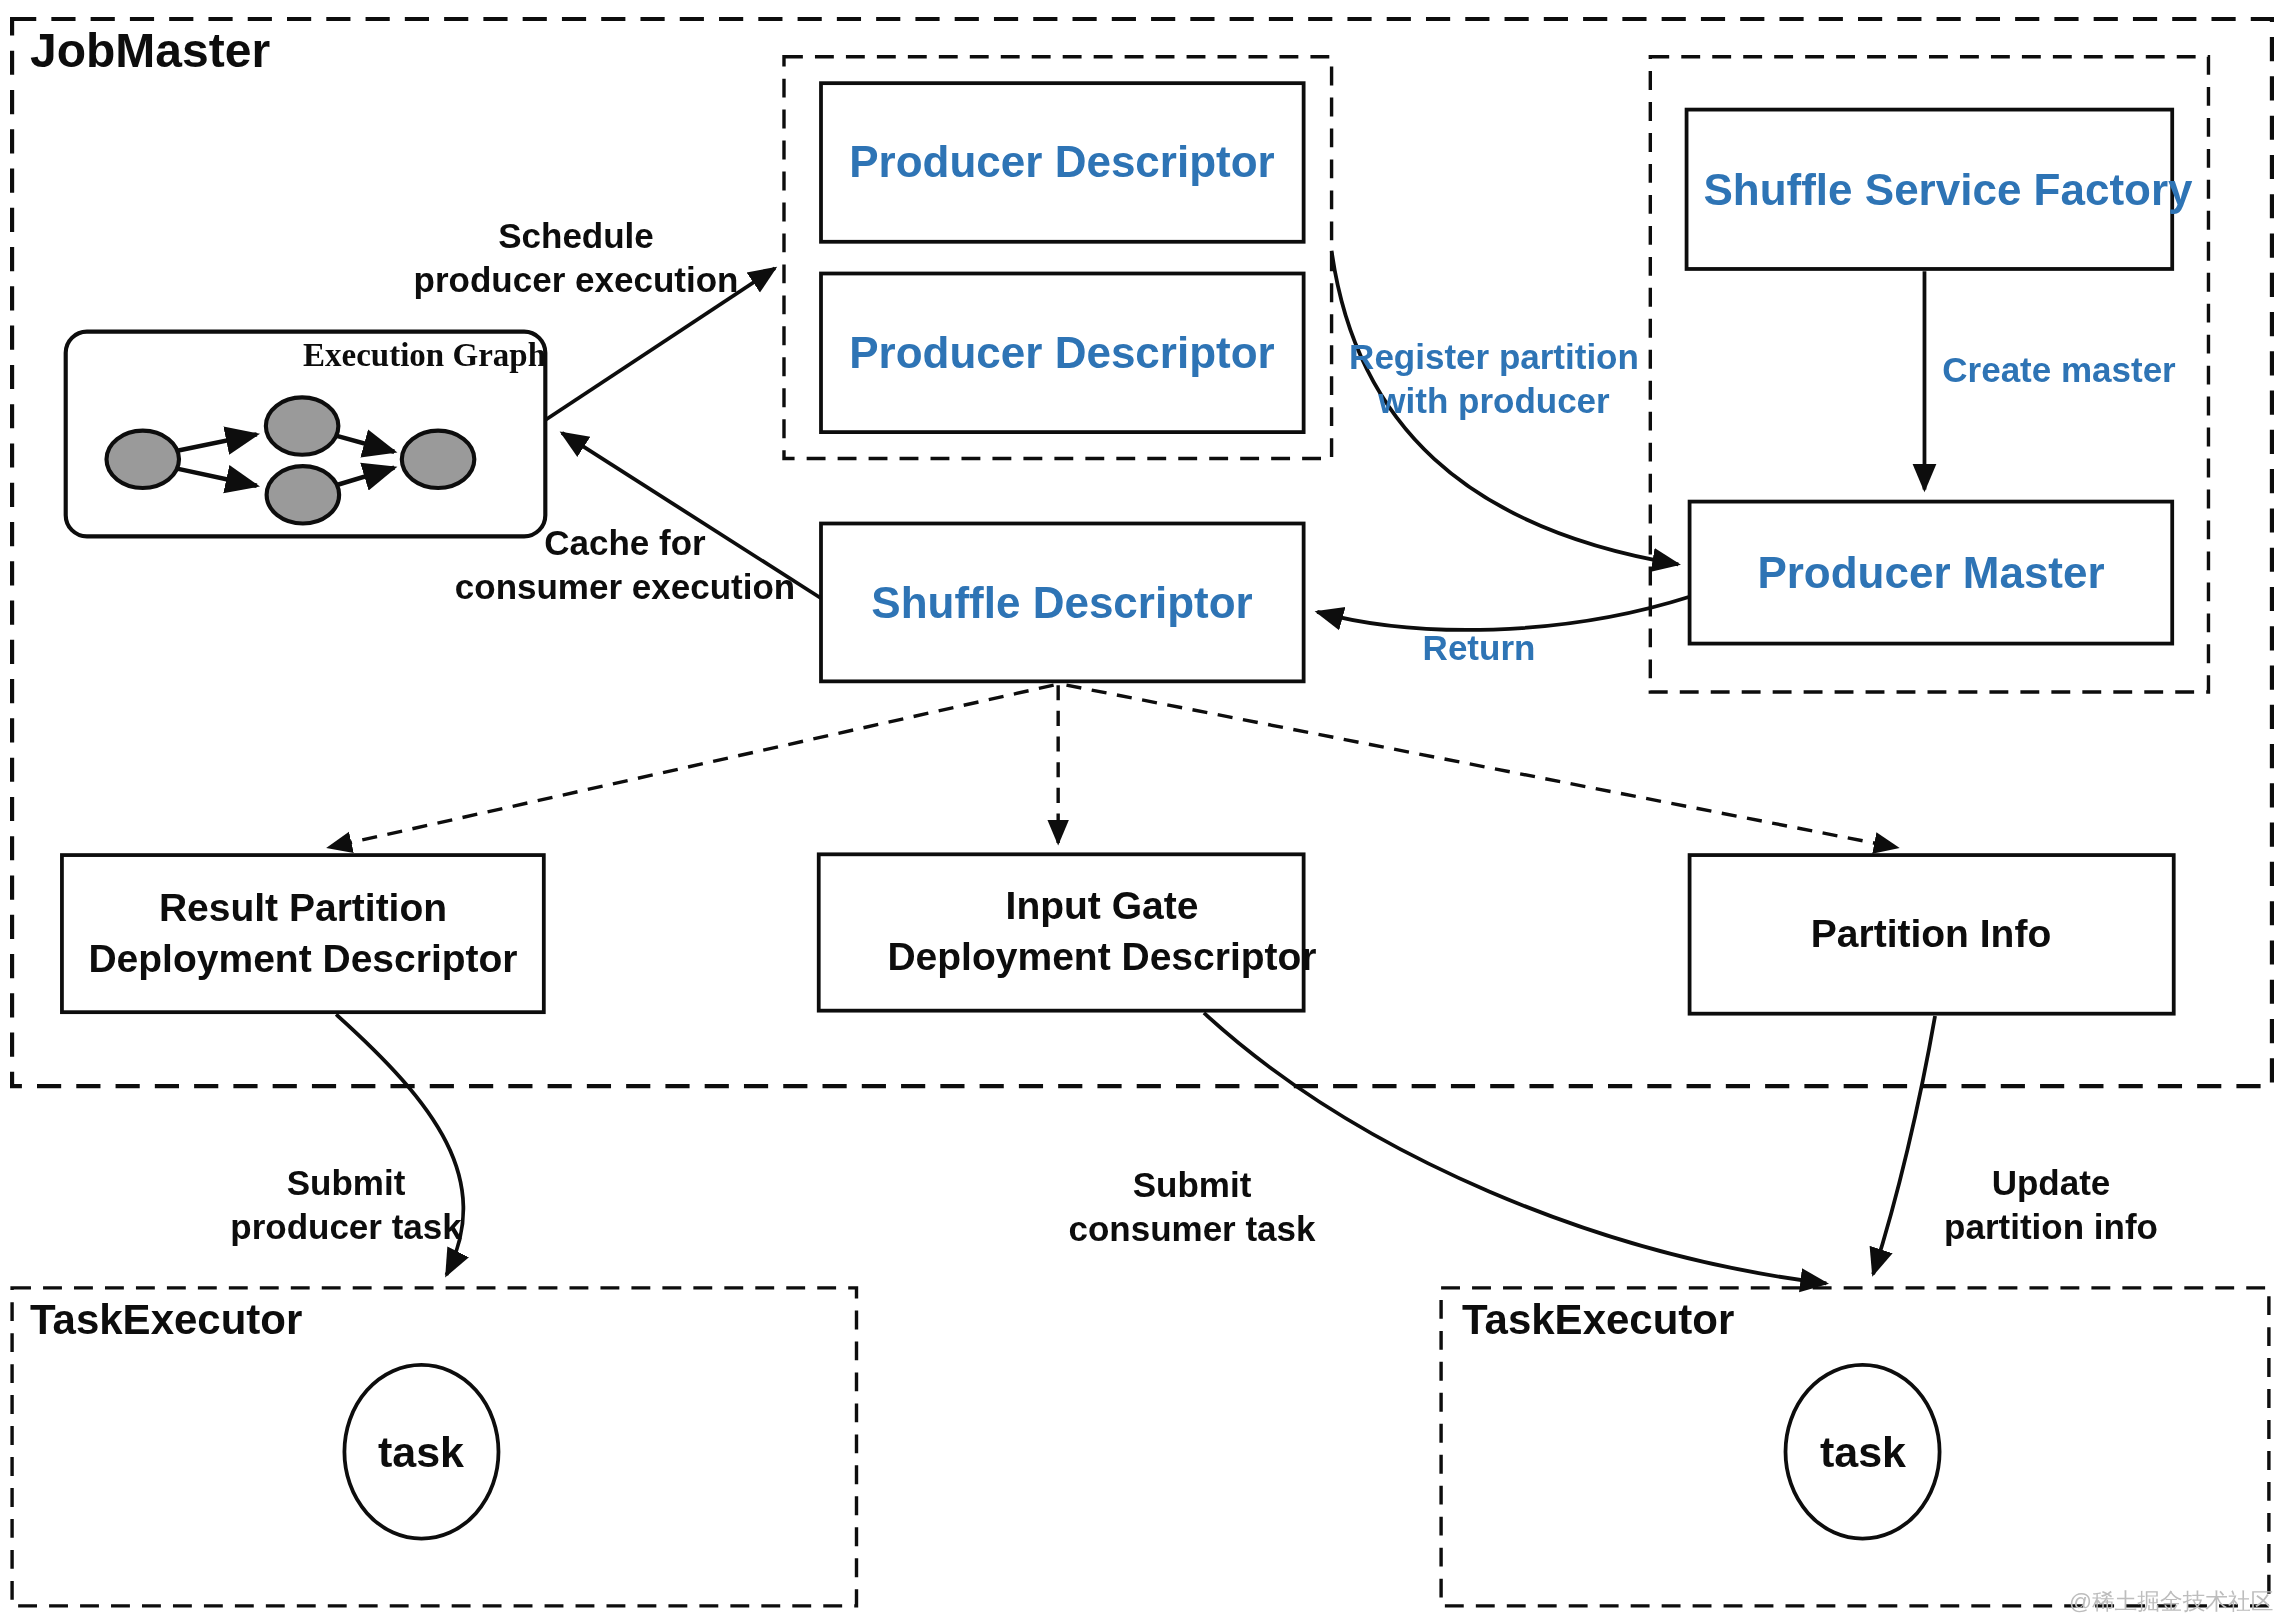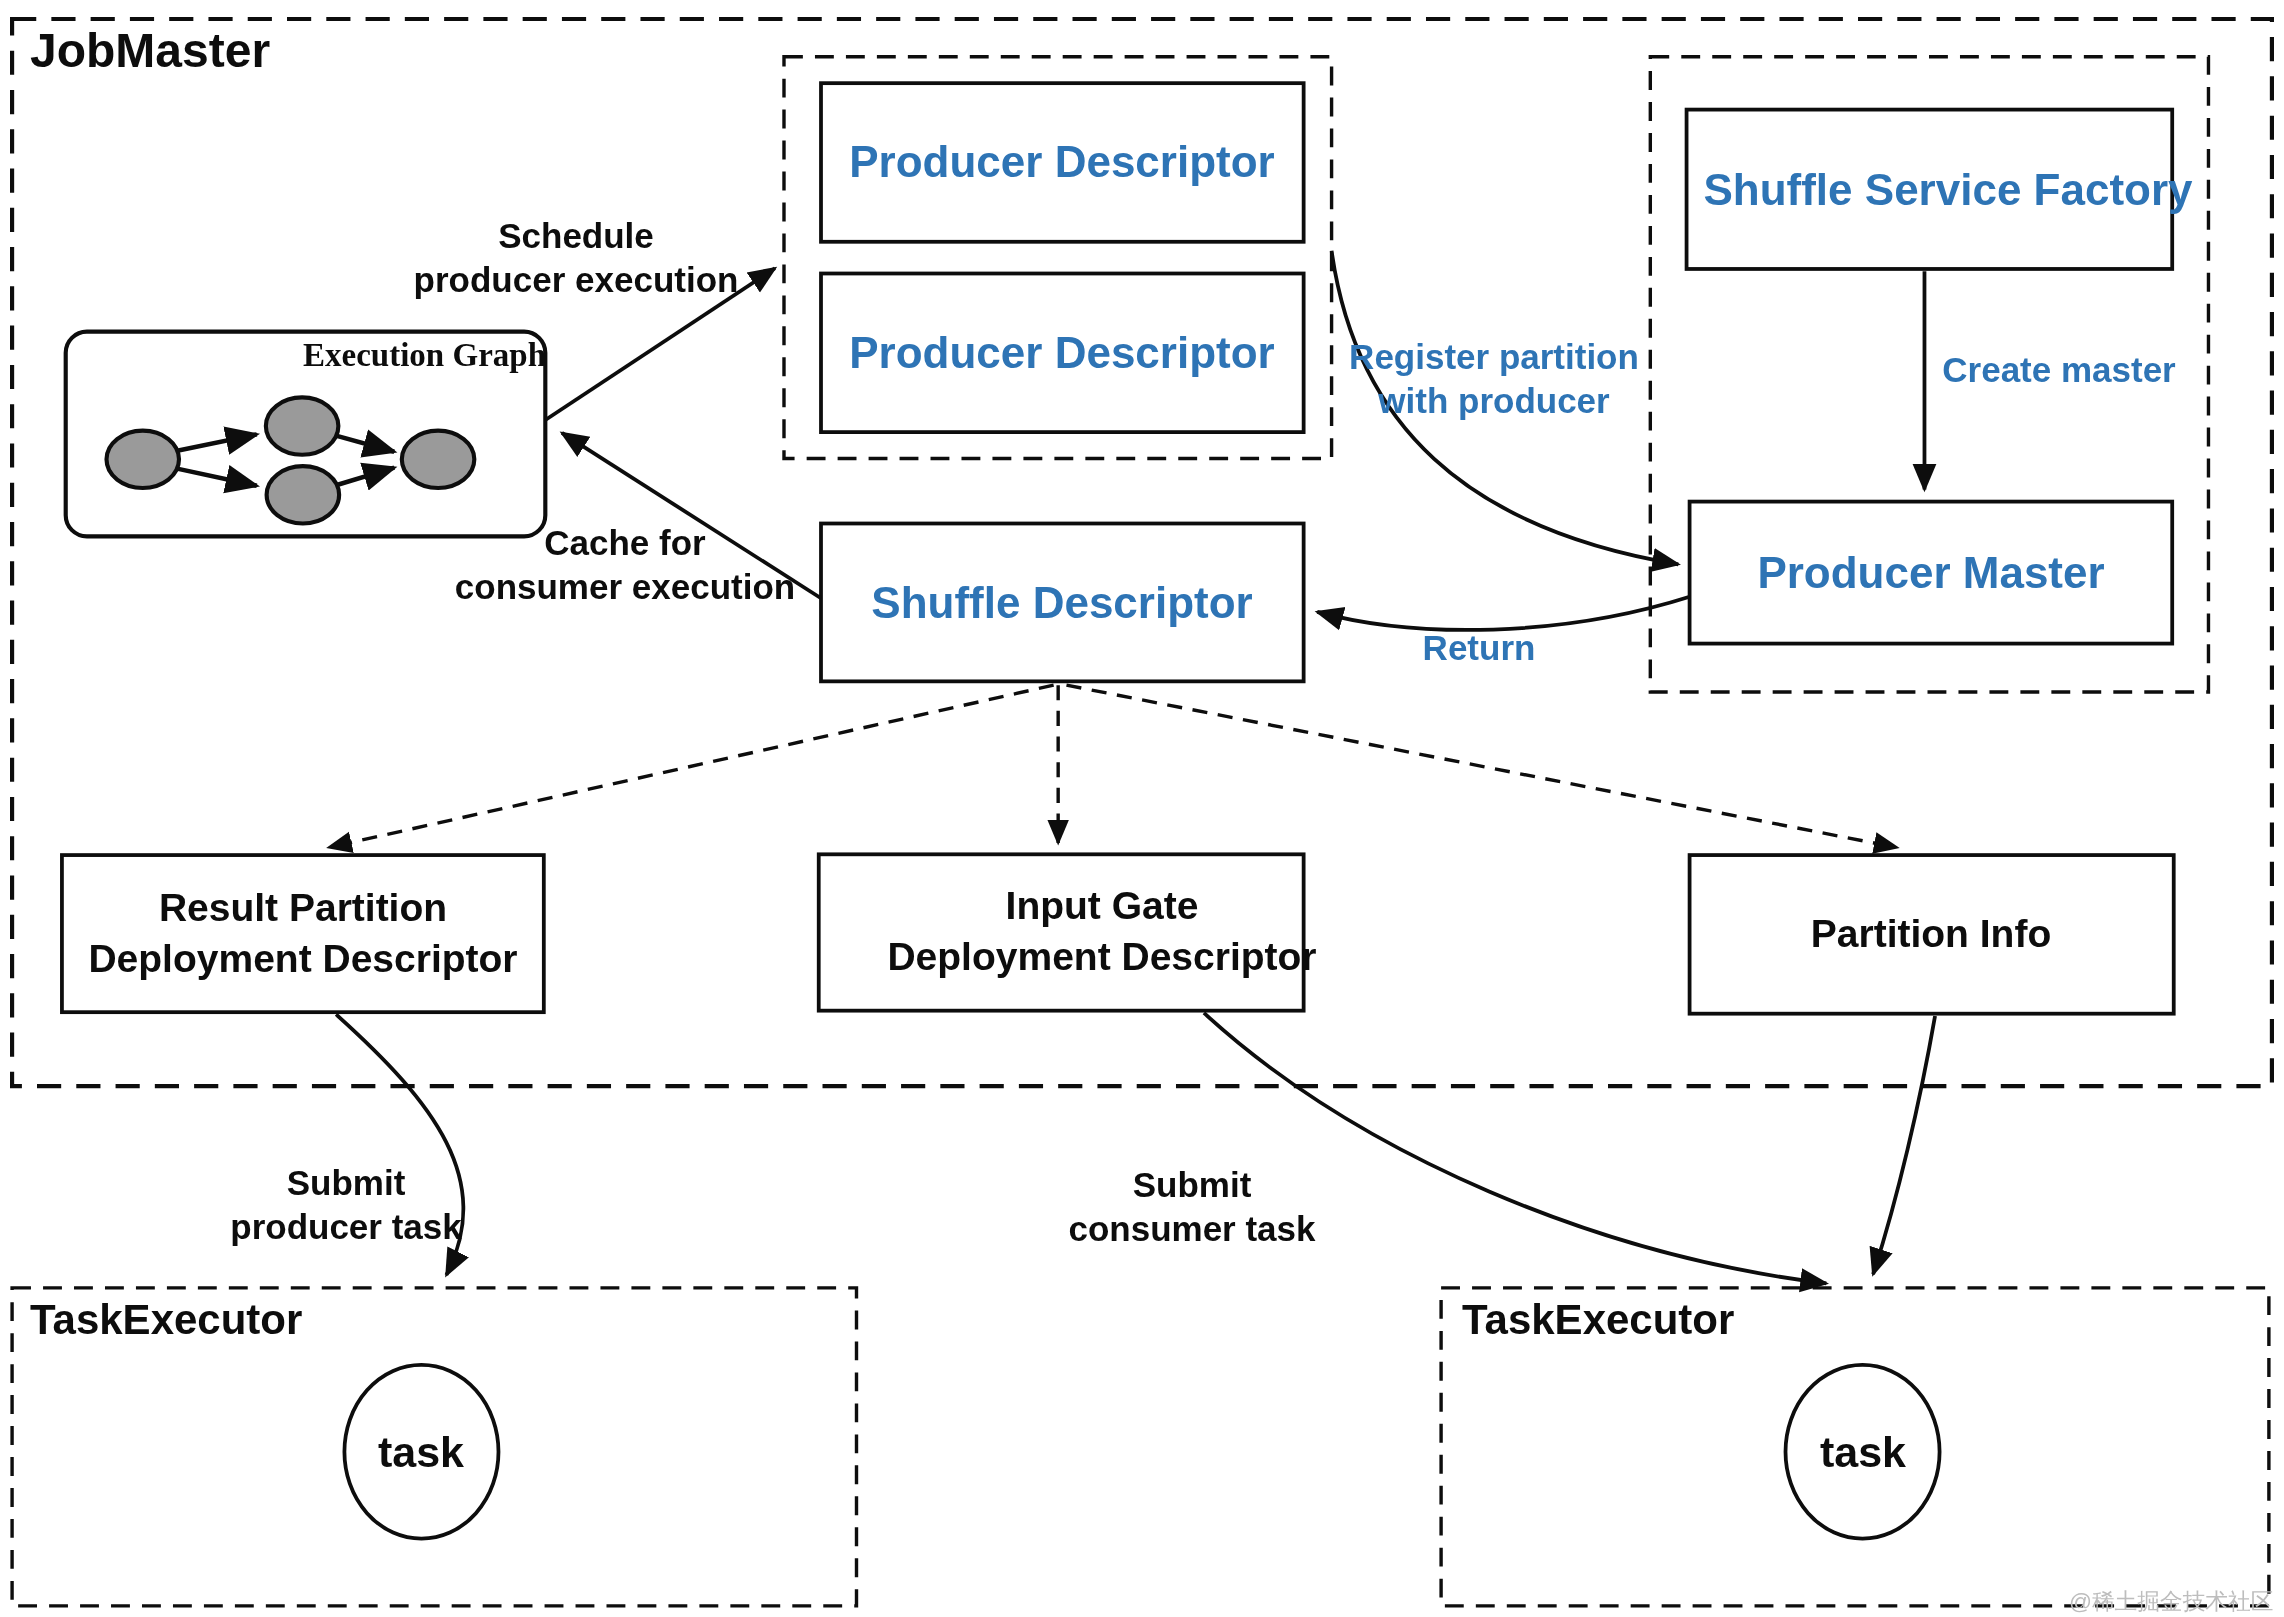--- a/index.html
+++ b/index.html
@@ -112,20 +112,24 @@
     <span style="display:block">consumer execution</span>
   </div>
   <div class="lbl" style="left:346px;top:1205px;">
     <span style="display:block">Submit</span>
     <span style="display:block">producer task</span>
   </div>
   <div class="lbl" style="left:1192px;top:1207px;">
     <span style="display:block">Submit</span>
     <span style="display:block">consumer task</span>
   </div>
+  <div class="lbl" style="left:2051px;top:1205px;">
+    <span style="display:block">Update</span>
+    <span style="display:block">partition info</span>
+  </div>
 
   <div class="lbl lbl-blue" style="left:1494px;top:358px;margin-top:21px;">
     <span style="display:block">Register partition</span>
     <span style="display:block">with producer</span>
   </div>
   <div class="lbl lbl-blue" style="left:2059px;top:370px;">Create master</div>
   <div class="lbl lbl-blue" style="left:1479px;top:648px;">Return</div>
 
   <div id="watermark">@稀土掘金技术社区</div>
 </div>

